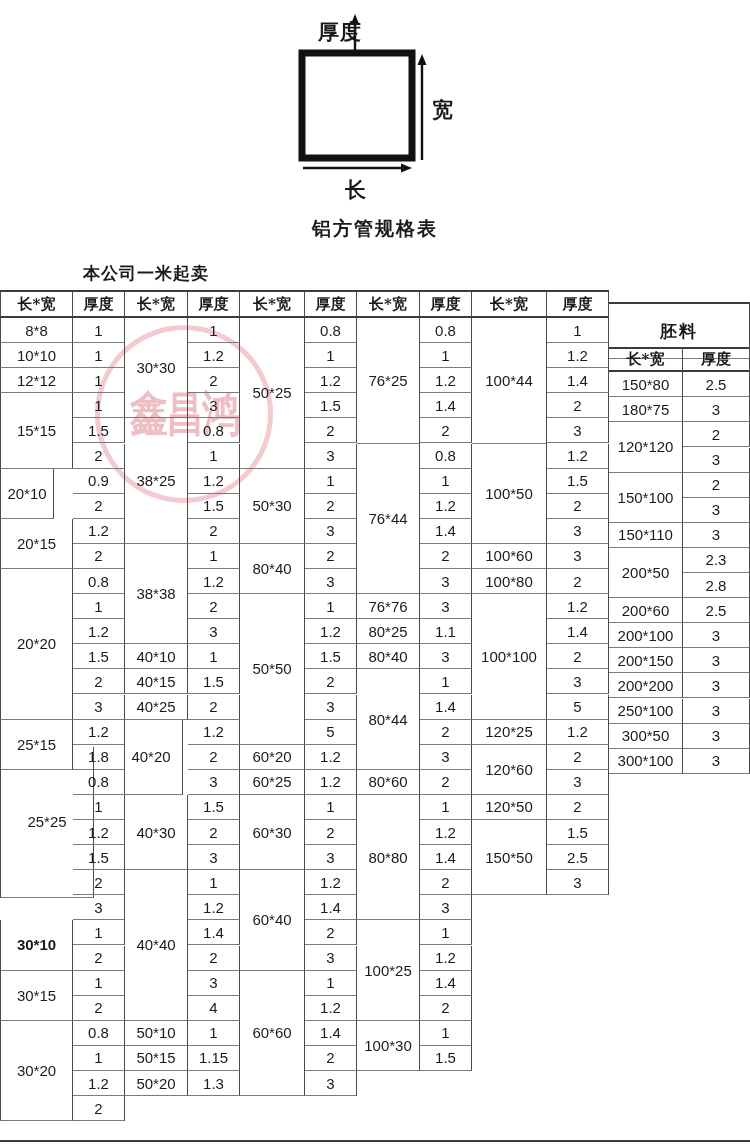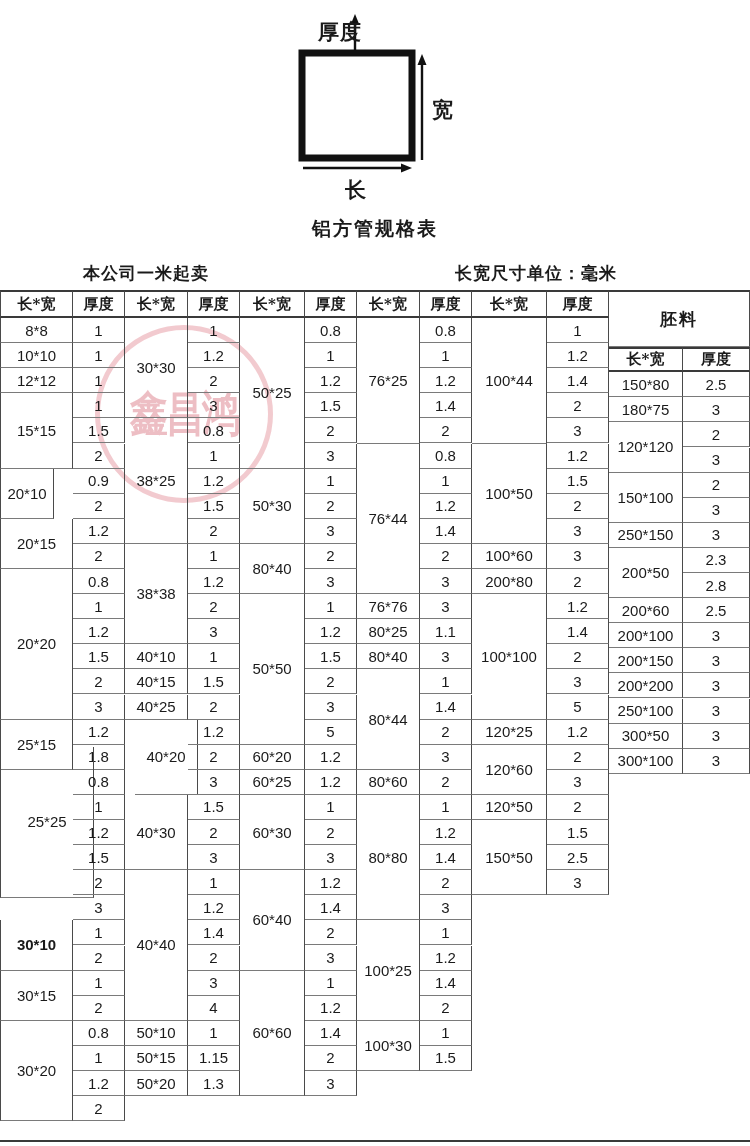--- a/index.html
+++ b/index.html
@@ -88,39 +88,38 @@
   </svg>
   <div style="position:absolute;left:318px;top:18px;font-family:'DejaVu Serif',serif;font-weight:bold;font-size:21px;letter-spacing:1px;">厚度</div>
   <div style="position:absolute;left:432px;top:96px;font-family:'DejaVu Serif',serif;font-weight:bold;font-size:21px;">宽</div>
   <div style="position:absolute;left:345px;top:176px;font-family:'DejaVu Serif',serif;font-weight:bold;font-size:21px;">长</div>
 </div>
 
 <div id="spec-title">铝方管规格表</div>
 
 <div id="subtitle-row">
   <div id="subtitle-left">本公司一米起卖</div>
-  <div id="subtitle-right">长宽尺寸单位：毫米</div>
 </div>
 
 <div id="stamp">
   <div class="glyphs">鑫昌鸿</div>
 </div>
 
 <div id="spec-table">
     <div class="cell hdr first" style="left: 0px; top: 0px; width: 73px; height: 28px;">长*宽</div>
     <div class="cell hdr" style="left: 73px; top: 0px; width: 52px; height: 28px;">厚度</div>
     <div class="cell hdr" style="left: 125px; top: 0px; width: 63px; height: 28px;">长*宽</div>
     <div class="cell hdr" style="left: 188px; top: 0px; width: 52px; height: 28px;">厚度</div>
     <div class="cell hdr" style="left: 240px; top: 0px; width: 65px; height: 28px;">长*宽</div>
     <div class="cell hdr" style="left: 305px; top: 0px; width: 52px; height: 28px;">厚度</div>
     <div class="cell hdr" style="left: 357px; top: 0px; width: 63px; height: 28px;">长*宽</div>
     <div class="cell hdr" style="left: 420px; top: 0px; width: 52px; height: 28px;">厚度</div>
     <div class="cell hdr" style="left: 472px; top: 0px; width: 75px; height: 28px;">长*宽</div>
     <div class="cell hdr" style="left: 547px; top: 0px; width: 62px; height: 28px;">厚度</div>
-    <div class="cell hdr-big" style="left: 609px; top: 0px; width: 141px; height: 57.1px; border-top: 2px solid rgb(58, 58, 58);">胚料</div>
+    <div class="cell hdr-big" style="left: 609px; top: 12px; width: 141px; height: 57.1px; border-top: 2px solid rgb(58, 58, 58);">胚料</div>
     <div class="cell first" style="left: 0px; top: 28px; width: 73px; height: 25.1px;">8*8</div>
     <div class="cell " style="left: 73px; top: 28px; width: 52px; height: 25.1px;">1</div>
     <div class="cell first" style="left: 0px; top: 53.1px; width: 73px; height: 25.1px;">10*10</div>
     <div class="cell " style="left: 73px; top: 53.1px; width: 52px; height: 25.1px;">1</div>
     <div class="cell first" style="left: 0px; top: 78.2px; width: 73px; height: 25.1px;">12*12</div>
     <div class="cell " style="left: 73px; top: 78.2px; width: 52px; height: 25.1px;">1</div>
     <div class="cell first" style="left: 0px; top: 103.3px; width: 73px; height: 75.3px;">15*15</div>
     <div class="cell " style="left: 73px; top: 103.3px; width: 52px; height: 25.1px;">1</div>
     <div class="cell " style="left: 73px; top: 128.4px; width: 52px; height: 25.1px;">1.5</div>
     <div class="cell " style="left: 73px; top: 153.5px; width: 52px; height: 25.1px;">2</div>
@@ -173,21 +172,21 @@
     <div class="cell " style="left: 188px; top: 253.9px; width: 52px; height: 25.1px;">1</div>
     <div class="cell " style="left: 188px; top: 279px; width: 52px; height: 25.1px;">1.2</div>
     <div class="cell " style="left: 188px; top: 304.1px; width: 52px; height: 25.1px;">2</div>
     <div class="cell " style="left: 188px; top: 329.2px; width: 52px; height: 25.1px;">3</div>
     <div class="cell " style="left: 125px; top: 354.3px; width: 63px; height: 25.1px;">40*10</div>
     <div class="cell " style="left: 188px; top: 354.3px; width: 52px; height: 25.1px;">1</div>
     <div class="cell " style="left: 125px; top: 379.4px; width: 63px; height: 25.1px;">40*15</div>
     <div class="cell " style="left: 188px; top: 379.4px; width: 52px; height: 25.1px;">1.5</div>
     <div class="cell " style="left: 125px; top: 404.5px; width: 63px; height: 25.1px;">40*25</div>
     <div class="cell " style="left: 188px; top: 404.5px; width: 52px; height: 25.1px;">2</div>
-    <div class="cell " style="left: 135px; top: 429.6px; width: 63px; height: 75.3px;">40*20</div>
+    <div class="cell " style="left: 120px; top: 429.6px; width: 63px; height: 75.3px;">40*20</div>
     <div class="cell " style="left: 188px; top: 429.6px; width: 52px; height: 25.1px;">1.2</div>
     <div class="cell " style="left: 188px; top: 454.7px; width: 52px; height: 25.1px;">2</div>
     <div class="cell " style="left: 188px; top: 479.8px; width: 52px; height: 25.1px;">3</div>
     <div class="cell " style="left: 125px; top: 504.9px; width: 63px; height: 75.3px;">40*30</div>
     <div class="cell " style="left: 188px; top: 504.9px; width: 52px; height: 25.1px;">1.5</div>
     <div class="cell " style="left: 188px; top: 530px; width: 52px; height: 25.1px;">2</div>
     <div class="cell " style="left: 188px; top: 555.1px; width: 52px; height: 25.1px;">3</div>
     <div class="cell " style="left: 125px; top: 580.2px; width: 63px; height: 150.6px;">40*40</div>
     <div class="cell " style="left: 188px; top: 580.2px; width: 52px; height: 25.1px;">1</div>
     <div class="cell " style="left: 188px; top: 605.3px; width: 52px; height: 25.1px;">1.2</div>
@@ -287,21 +286,21 @@
     <div class="cell " style="left: 547px; top: 78.2px; width: 62px; height: 25.1px;">1.4</div>
     <div class="cell " style="left: 547px; top: 103.3px; width: 62px; height: 25.1px;">2</div>
     <div class="cell " style="left: 547px; top: 128.4px; width: 62px; height: 25.1px;">3</div>
     <div class="cell " style="left: 472px; top: 153.5px; width: 75px; height: 100.4px;">100*50</div>
     <div class="cell " style="left: 547px; top: 153.5px; width: 62px; height: 25.1px;">1.2</div>
     <div class="cell " style="left: 547px; top: 178.6px; width: 62px; height: 25.1px;">1.5</div>
     <div class="cell " style="left: 547px; top: 203.7px; width: 62px; height: 25.1px;">2</div>
     <div class="cell " style="left: 547px; top: 228.8px; width: 62px; height: 25.1px;">3</div>
     <div class="cell " style="left: 472px; top: 253.9px; width: 75px; height: 25.1px;">100*60</div>
     <div class="cell " style="left: 547px; top: 253.9px; width: 62px; height: 25.1px;">3</div>
-    <div class="cell " style="left: 472px; top: 279px; width: 75px; height: 25.1px;">200*80</div>
+    <div class="cell " style="left: 472px; top: 279px; width: 75px; height: 25.1px;">100*80</div>
     <div class="cell " style="left: 547px; top: 279px; width: 62px; height: 25.1px;">2</div>
     <div class="cell " style="left: 472px; top: 304.1px; width: 75px; height: 125.5px;">100*100</div>
     <div class="cell " style="left: 547px; top: 304.1px; width: 62px; height: 25.1px;">1.2</div>
     <div class="cell " style="left: 547px; top: 329.2px; width: 62px; height: 25.1px;">1.4</div>
     <div class="cell " style="left: 547px; top: 354.3px; width: 62px; height: 25.1px;">2</div>
     <div class="cell " style="left: 547px; top: 379.4px; width: 62px; height: 25.1px;">3</div>
     <div class="cell " style="left: 547px; top: 404.5px; width: 62px; height: 25.1px;">5</div>
     <div class="cell " style="left: 472px; top: 429.6px; width: 75px; height: 25.1px;">120*25</div>
     <div class="cell " style="left: 547px; top: 429.6px; width: 62px; height: 25.1px;">1.2</div>
     <div class="cell " style="left: 472px; top: 454.7px; width: 75px; height: 50.2px;">120*60</div>
@@ -318,21 +317,21 @@
     <div class="cell " style="left: 609px; top: 82.2px; width: 74px; height: 25.1px;">150*80</div>
     <div class="cell " style="left: 683px; top: 82.2px; width: 67px; height: 25.1px;">2.5</div>
     <div class="cell " style="left: 609px; top: 107.3px; width: 74px; height: 25.1px;">180*75</div>
     <div class="cell " style="left: 683px; top: 107.3px; width: 67px; height: 25.1px;">3</div>
     <div class="cell " style="left: 609px; top: 132.4px; width: 74px; height: 50.2px;">120*120</div>
     <div class="cell " style="left: 683px; top: 132.4px; width: 67px; height: 25.1px;">2</div>
     <div class="cell " style="left: 683px; top: 157.5px; width: 67px; height: 25.1px;">3</div>
     <div class="cell " style="left: 609px; top: 182.6px; width: 74px; height: 50.2px;">150*100</div>
     <div class="cell " style="left: 683px; top: 182.6px; width: 67px; height: 25.1px;">2</div>
     <div class="cell " style="left: 683px; top: 207.7px; width: 67px; height: 25.1px;">3</div>
-    <div class="cell " style="left: 609px; top: 232.8px; width: 74px; height: 25.1px;">250*150</div>
+    <div class="cell " style="left: 609px; top: 232.8px; width: 74px; height: 25.1px;">150*110</div>
     <div class="cell " style="left: 683px; top: 232.8px; width: 67px; height: 25.1px;">3</div>
     <div class="cell " style="left: 609px; top: 257.9px; width: 74px; height: 50.2px;">200*50</div>
     <div class="cell " style="left: 683px; top: 257.9px; width: 67px; height: 25.1px;">2.3</div>
     <div class="cell " style="left: 683px; top: 283px; width: 67px; height: 25.1px;">2.8</div>
     <div class="cell " style="left: 609px; top: 308.1px; width: 74px; height: 25.1px;">200*60</div>
     <div class="cell " style="left: 683px; top: 308.1px; width: 67px; height: 25.1px;">2.5</div>
     <div class="cell " style="left: 609px; top: 333.2px; width: 74px; height: 25.1px;">200*100</div>
     <div class="cell " style="left: 683px; top: 333.2px; width: 67px; height: 25.1px;">3</div>
     <div class="cell " style="left: 609px; top: 358.3px; width: 74px; height: 25.1px;">200*150</div>
     <div class="cell " style="left: 683px; top: 358.3px; width: 67px; height: 25.1px;">3</div>

